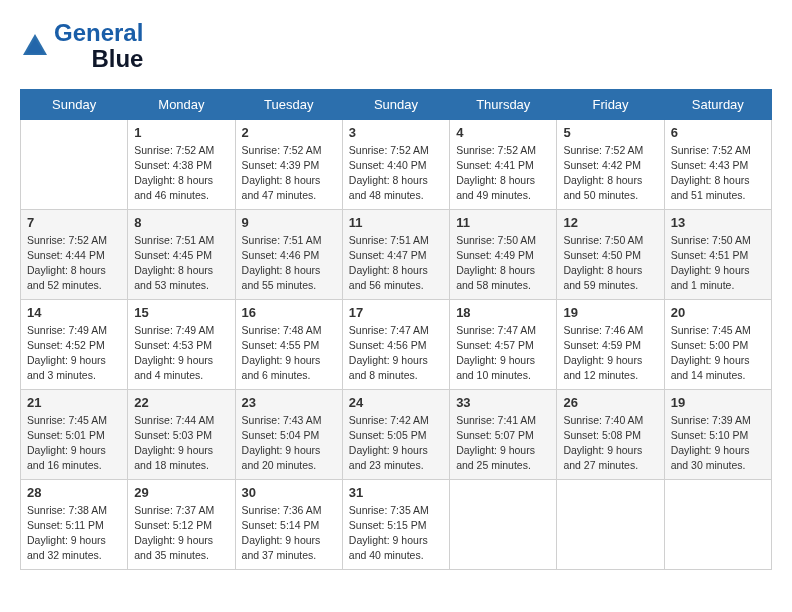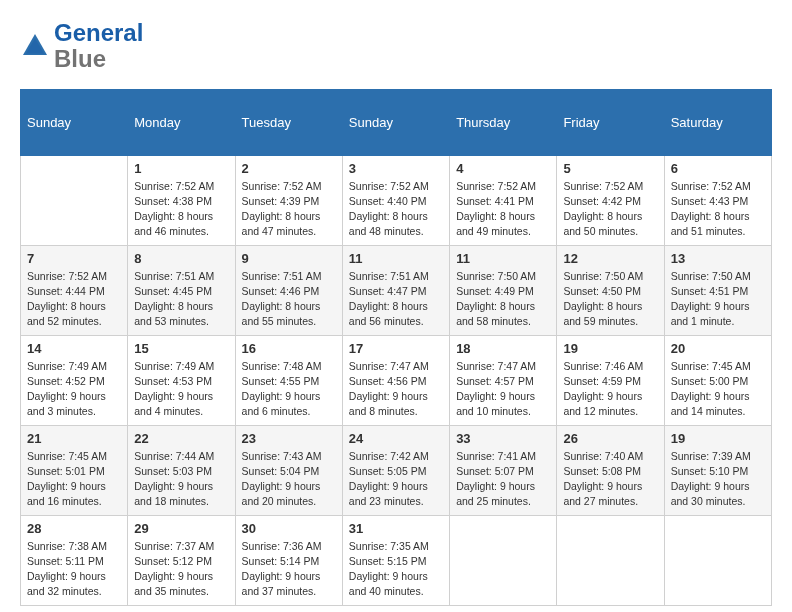--- a/index.html
+++ b/index.html
@@ -47,22 +47,22 @@
       color: #555;
     }
     table {
       width: 100%;
       border-collapse: collapse;
       font-size: 11px;
     }
     thead tr th {
       background-color: #2c6fad;
       color: #fff;
-      padding: 25px 6px;
-      text-align: left;
+      padding: 7px 6px;
+      text-align: center;
       font-size: 13px;
       font-weight: normal;
       border: 1px solid #2c6fad;
     }
     tbody tr td {
       vertical-align: top;
       padding: 5px 6px;
       border: 1px solid #d0d0d0;
       min-height: 70px;
       height: 90px;
@@ -91,21 +91,21 @@
 <body>
 
 <div class="header">
   <div class="logo">
     <svg class="logo-icon" viewBox="0 0 40 40">
       <polygon points="20,4 36,32 4,32" fill="#2c6fad"></polygon>
       <polygon points="20,10 32,30 8,30" fill="#1a5ea8" opacity="0.5"></polygon>
     </svg>
     <div class="logo-text">
       <div><span>General</span></div>
-      <div style="color:#737373;">Blue</div>
+      <div style="color:#0f172a;text-align:right;">Blue</div>
     </div>
   </div>
   <div class="title-block">
     <div class="month-title"></div>
     <div class="location"></div>
   </div>
 </div>
 
 <table>
   <thead>

